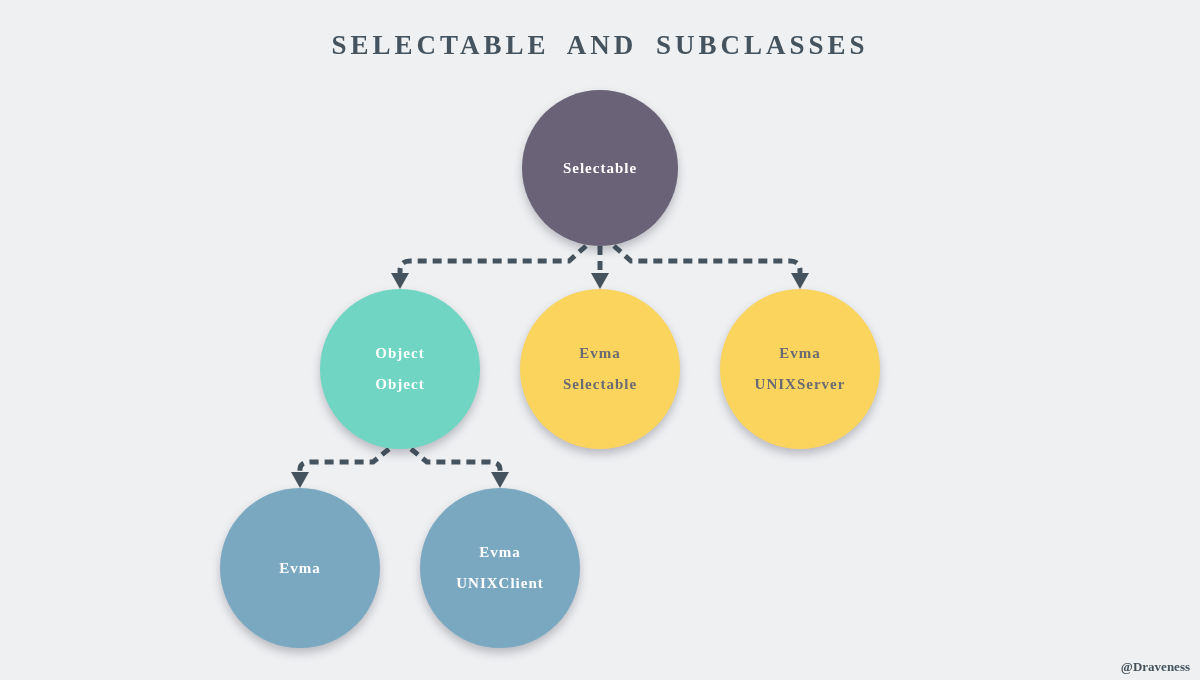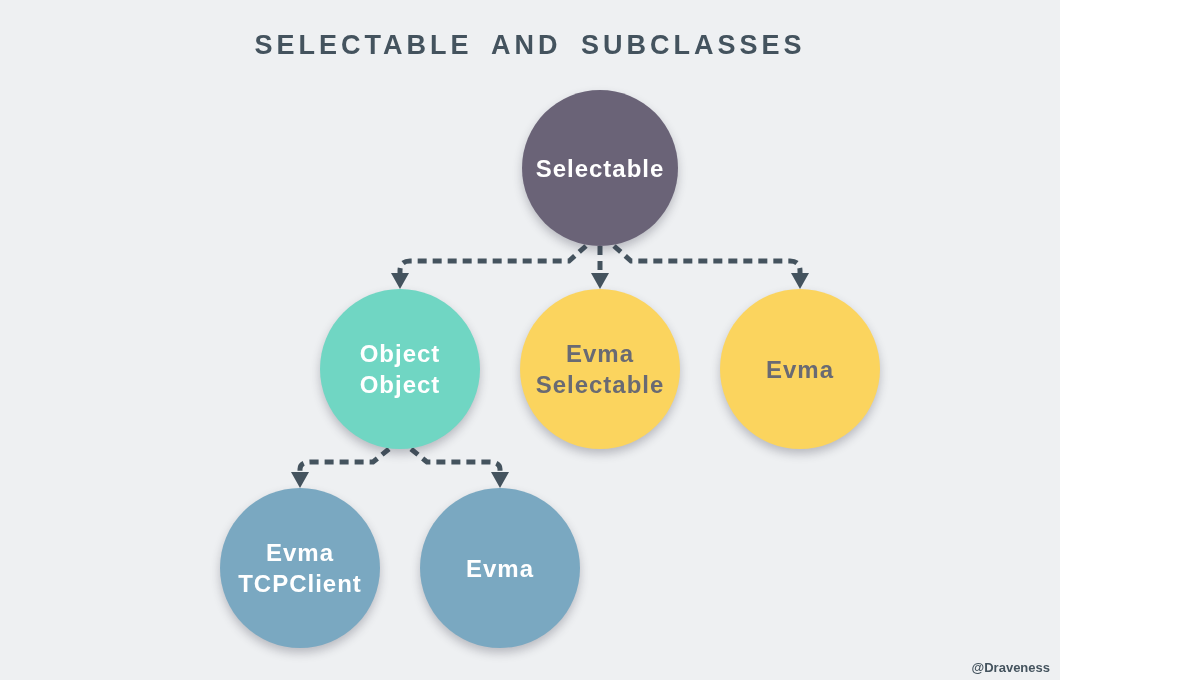--- a/index.html
+++ b/index.html
@@ -1,24 +1,24 @@
 <!DOCTYPE html>
 <html style="--background: #eef0f2; --ink: #44535e; --edge: #44535e; --node-selectable: #6a6377; --node-stream: #70d6c3; --node-server: #fbd45e; --node-client: #7aa8c1; --text-light: #ffffff; --text-dark: #696a73;"><head>
 <meta charset="utf-8">
 <style>
   html, body {
     margin: 0;
     padding: 0;
   }
   .canvas {
     position: relative;
-    width: 1060px;
+    width: 1200px;
     height: 680px;
     background: var(--background, #eef0f2);
-    font-family: Liberation Sans, sans-serif;
+    font-family: Liberation Serif, serif;
     overflow: hidden;
   }
   .title {
     position: absolute;
     top: 30px;
     left: 0;
     width: 100%;
     margin: 0;
     text-align: center;
     font-size: 27px;
@@ -47,21 +47,21 @@
   .node {
     position: absolute;
     width: 160px;
     height: 160px;
     border-radius: 50%;
     display: flex;
     flex-direction: column;
     align-items: center;
     justify-content: center;
     text-align: left;
-    font-size: 24px;
+    font-size: 15px;
     font-weight: bold;
     letter-spacing: 1px;
     line-height: 31px;
     box-shadow: 0 5px 10px rgba(50, 50, 70, 0.28);
   }
   .node span { display: block; }
   .node-selectable {
     left: 522px; top: 90px;
     width: 156px; height: 156px;
     background: var(--node-selectable, #6a6377);
@@ -110,26 +110,27 @@
     <span>Object</span>
   </div>
 
   <div class="node node-tcpserver">
     <span>Evma</span>
     <span>Selectable</span>
   </div>
 
   <div class="node node-unixserver">
     <span>Evma</span>
+    <span>UNIXServer</span>
   </div>
 
   <div class="node node-tcpclient">
     <span>Evma</span>
-    <span>TCPClient</span>
   </div>
 
   <div class="node node-unixclient">
     <span>Evma</span>
+    <span>UNIXClient</span>
   </div>
 
   <div class="watermark">@Draveness</div>
 
 </div>
 
 </body></html>

